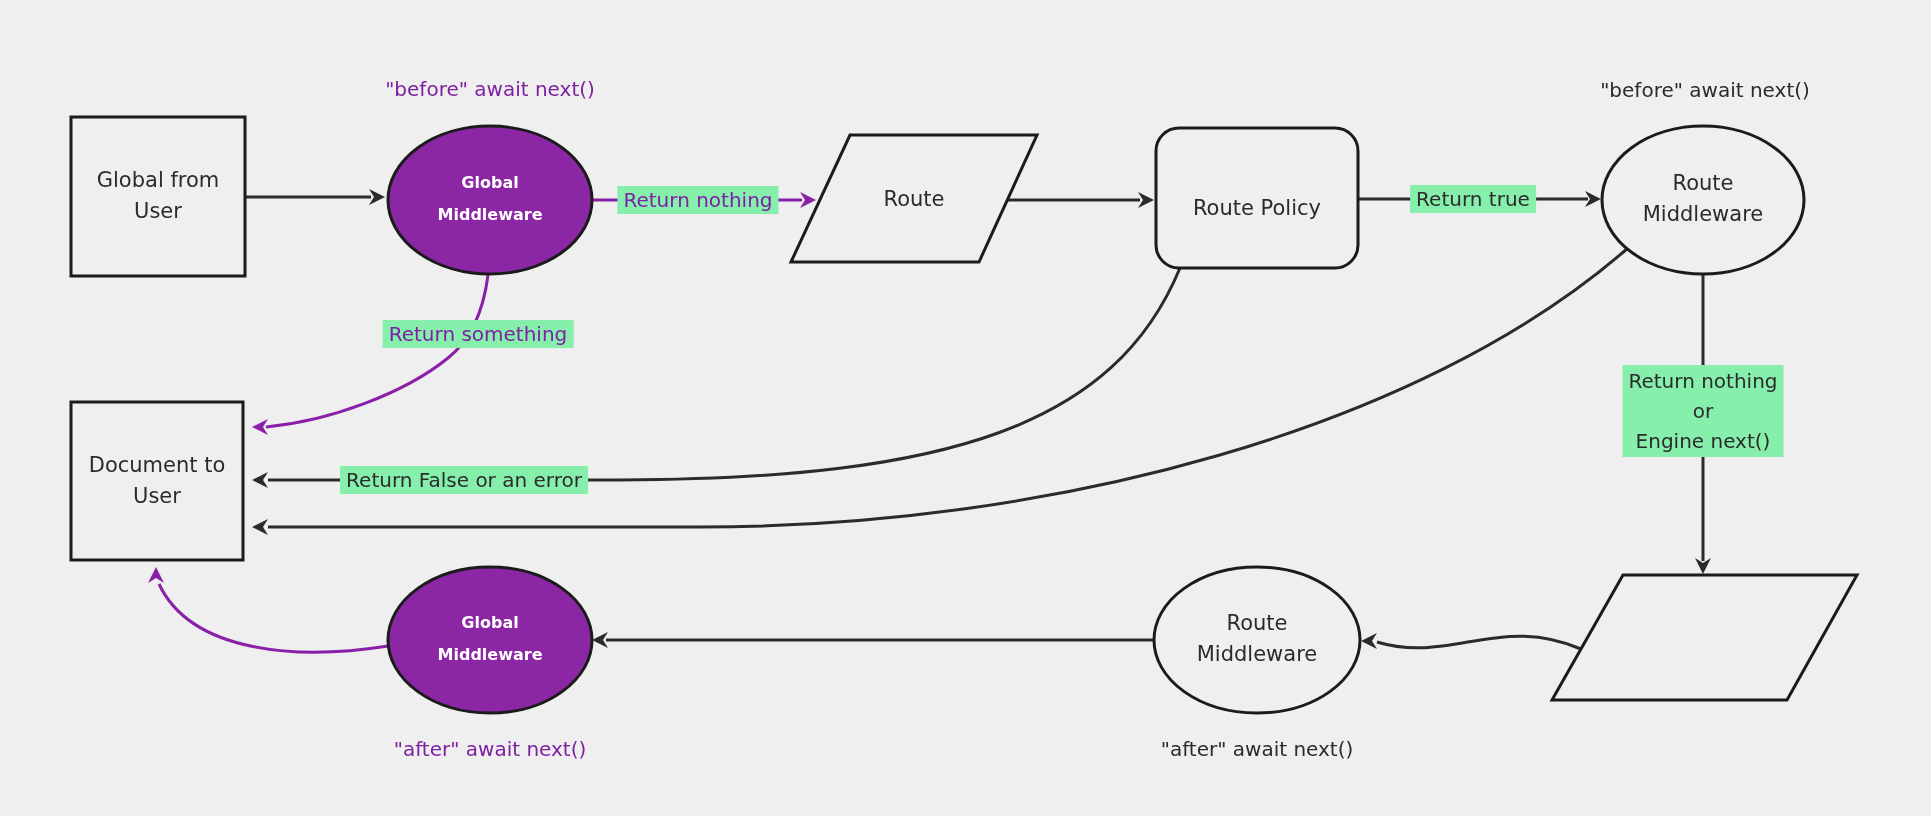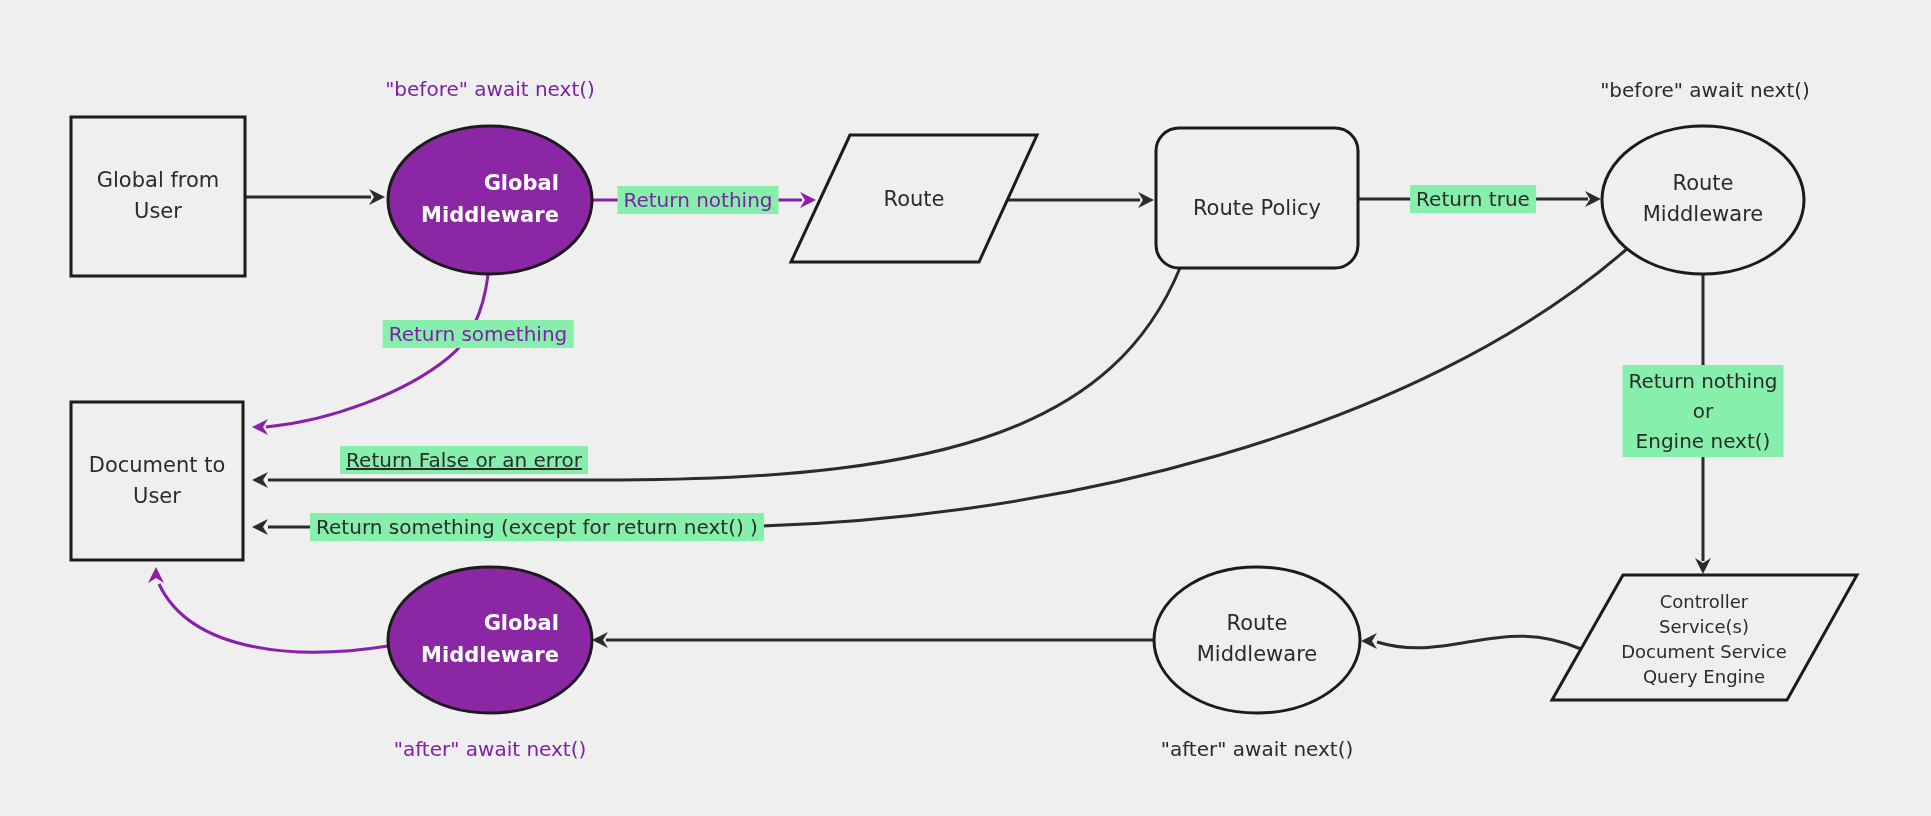--- a/index.html
+++ b/index.html
@@ -15,21 +15,21 @@
   .edge.purple{stroke:#8a1fa8;}
   .head{fill:#2b2b2b;stroke:none;}
   .head.purple{fill:#8a1fa8;}
   .shape{fill:#efefef;stroke:#1b1b1b;stroke-width:3;}
   .shape.purple{fill:#8b27a5;}
   .node-label{
     position:absolute;transform:translate(-50%,-50%);
     text-align:center;color:#2b2b2b;font-size:21px;line-height:31px;
     white-space:nowrap;
   }
-  .node-label.on-purple{color:#ffffff;font-weight:bold;font-size:21px;line-height:32px;text-align:right;}
+  .node-label.on-purple{color:#ffffff;font-weight:bold;font-size:16px;line-height:32px;}
   .node-label.small{font-size:18px;line-height:25px;}
   .edge-label{
     position:absolute;transform:translate(-50%,-50%);
     background:#86efac;color:#2b2b2b;font-size:20px;line-height:26px;
     white-space:nowrap;padding:1px 6px;text-align:center;
   }
   .edge-label.purple{color:#7f1fa5;}
   .edge-label.multiline{line-height:30px;}
   .edge-label.no-bg{background:transparent;}
 </style>
@@ -103,26 +103,20 @@
 
   <div class="node-label" style="left:1257px;top:208px;">
     <div>Route Policy</div>
   </div>
 
   <div class="node-label" style="left:1703px;top:199px;">
     <div>Route</div>
     <div>Middleware</div>
   </div>
 
-  <div class="node-label small" style="left:1704px;top:639px;">
-    <div>Controller</div>
-    <div>Service(s)</div>
-    <div>Document Service</div>
-    <div>Query Engine</div>
-  </div>
 
   <div class="node-label" style="left:1257px;top:639px;">
     <div>Route</div>
     <div>Middleware</div>
   </div>
 
   <div class="node-label on-purple" style="left:490px;top:639px;">
     <div>Global</div>
     <div>Middleware</div>
   </div>
@@ -141,21 +135,20 @@
   <div class="edge-label no-bg" style="left:1705px;top:90px;">"before" await next()</div>
 
   <div class="edge-label multiline" style="left:1703px;top:411px;">
     <div>Return nothing</div>
     <div>or</div>
     <div>Engine next()</div>
   </div>
 
   <div class="edge-label purple" style="left:478px;top:334px;text-align:center;">Return something</div>
 
-  <div class="edge-label" style="left:464px;top:460px;text-decoration:underline;">Return False or an error</div>
+  <div class="edge-label" style="left:464px;top:480px;">Return False or an error</div>
 
-  <div class="edge-label" style="left:537px;top:527px;">Return something (except for return next() )</div>
 
   <div class="edge-label no-bg" style="left:1257px;top:749px;">"after" await next()</div>
 
   <div class="edge-label purple no-bg" style="left:490px;top:749px;">"after" await next()</div>
 
 </div>
 
 </body></html>

